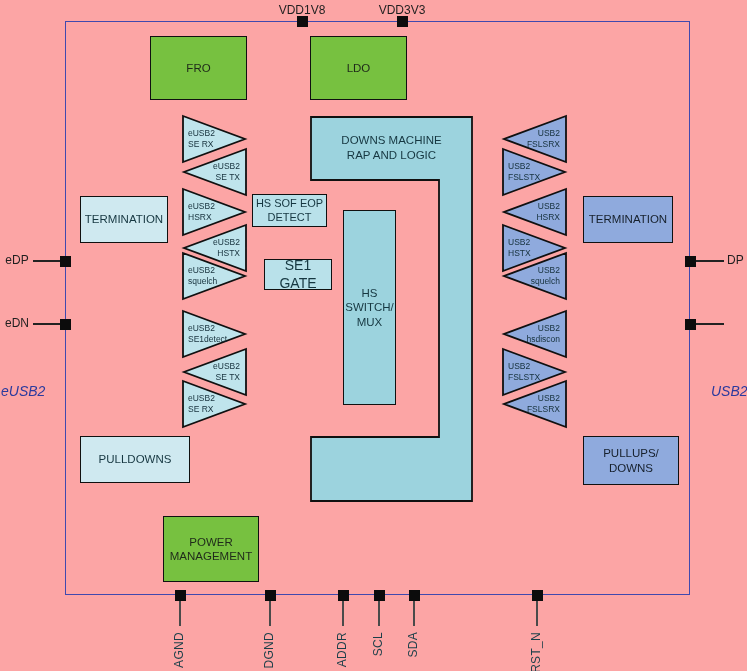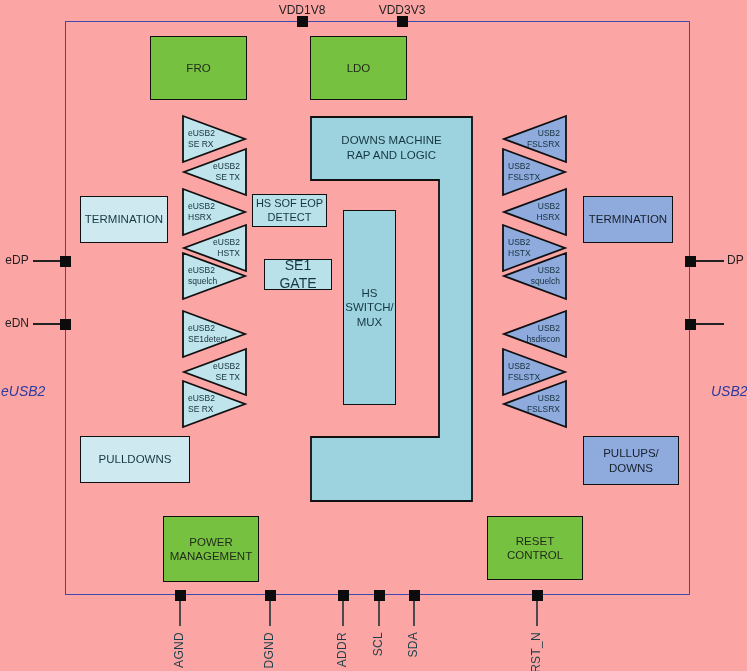--- a/index.html
+++ b/index.html
@@ -90,22 +90,20 @@
   <div class="vlabel" style="left:406px;top:632px;">SDA</div>
 
   <div class="pin-sq" style="left:531.5px;top:589.5px;"></div>
   <div class="stem-v" style="left:536.2px;top:601px;height:25px;"></div>
   <div class="vlabel" style="left:529px;top:632px;">RST_N</div>
 
   <div class="block green" style="left:310px;top:36px;width:97px;height:64px;">LDO</div>
   <div class="block green" style="left:150px;top:36px;width:97px;height:64px;">FRO</div>
   <div class="block green" style="left:151px;top:516px;width:96px;height:66px;margin-left:12px;">POWER
 MANAGEMENT</div>
-  <div class="block green" style="left:487px;top:516px;width:96px;height:64px;">RESET
-CONTROL</div>
 
   <div class="block pale" style="left:80px;top:196px;width:88px;height:47px;">TERMINATION</div>
   <div class="block pale" style="left:80px;top:436px;width:110px;height:47px;">PULLDOWNS</div>
 
   <div class="block peri" style="left:583px;top:196px;width:90px;height:47px;">TERMINATION</div>
   <div class="block peri" style="left:583px;top:436px;width:96px;height:49px;">PULLUPS/
 DOWNS</div>
 
   <div class="block cyan" style="left:252px;top:194px;width:75px;height:33px;font-size:11px;">HS SOF EOP
 DETECT</div>

